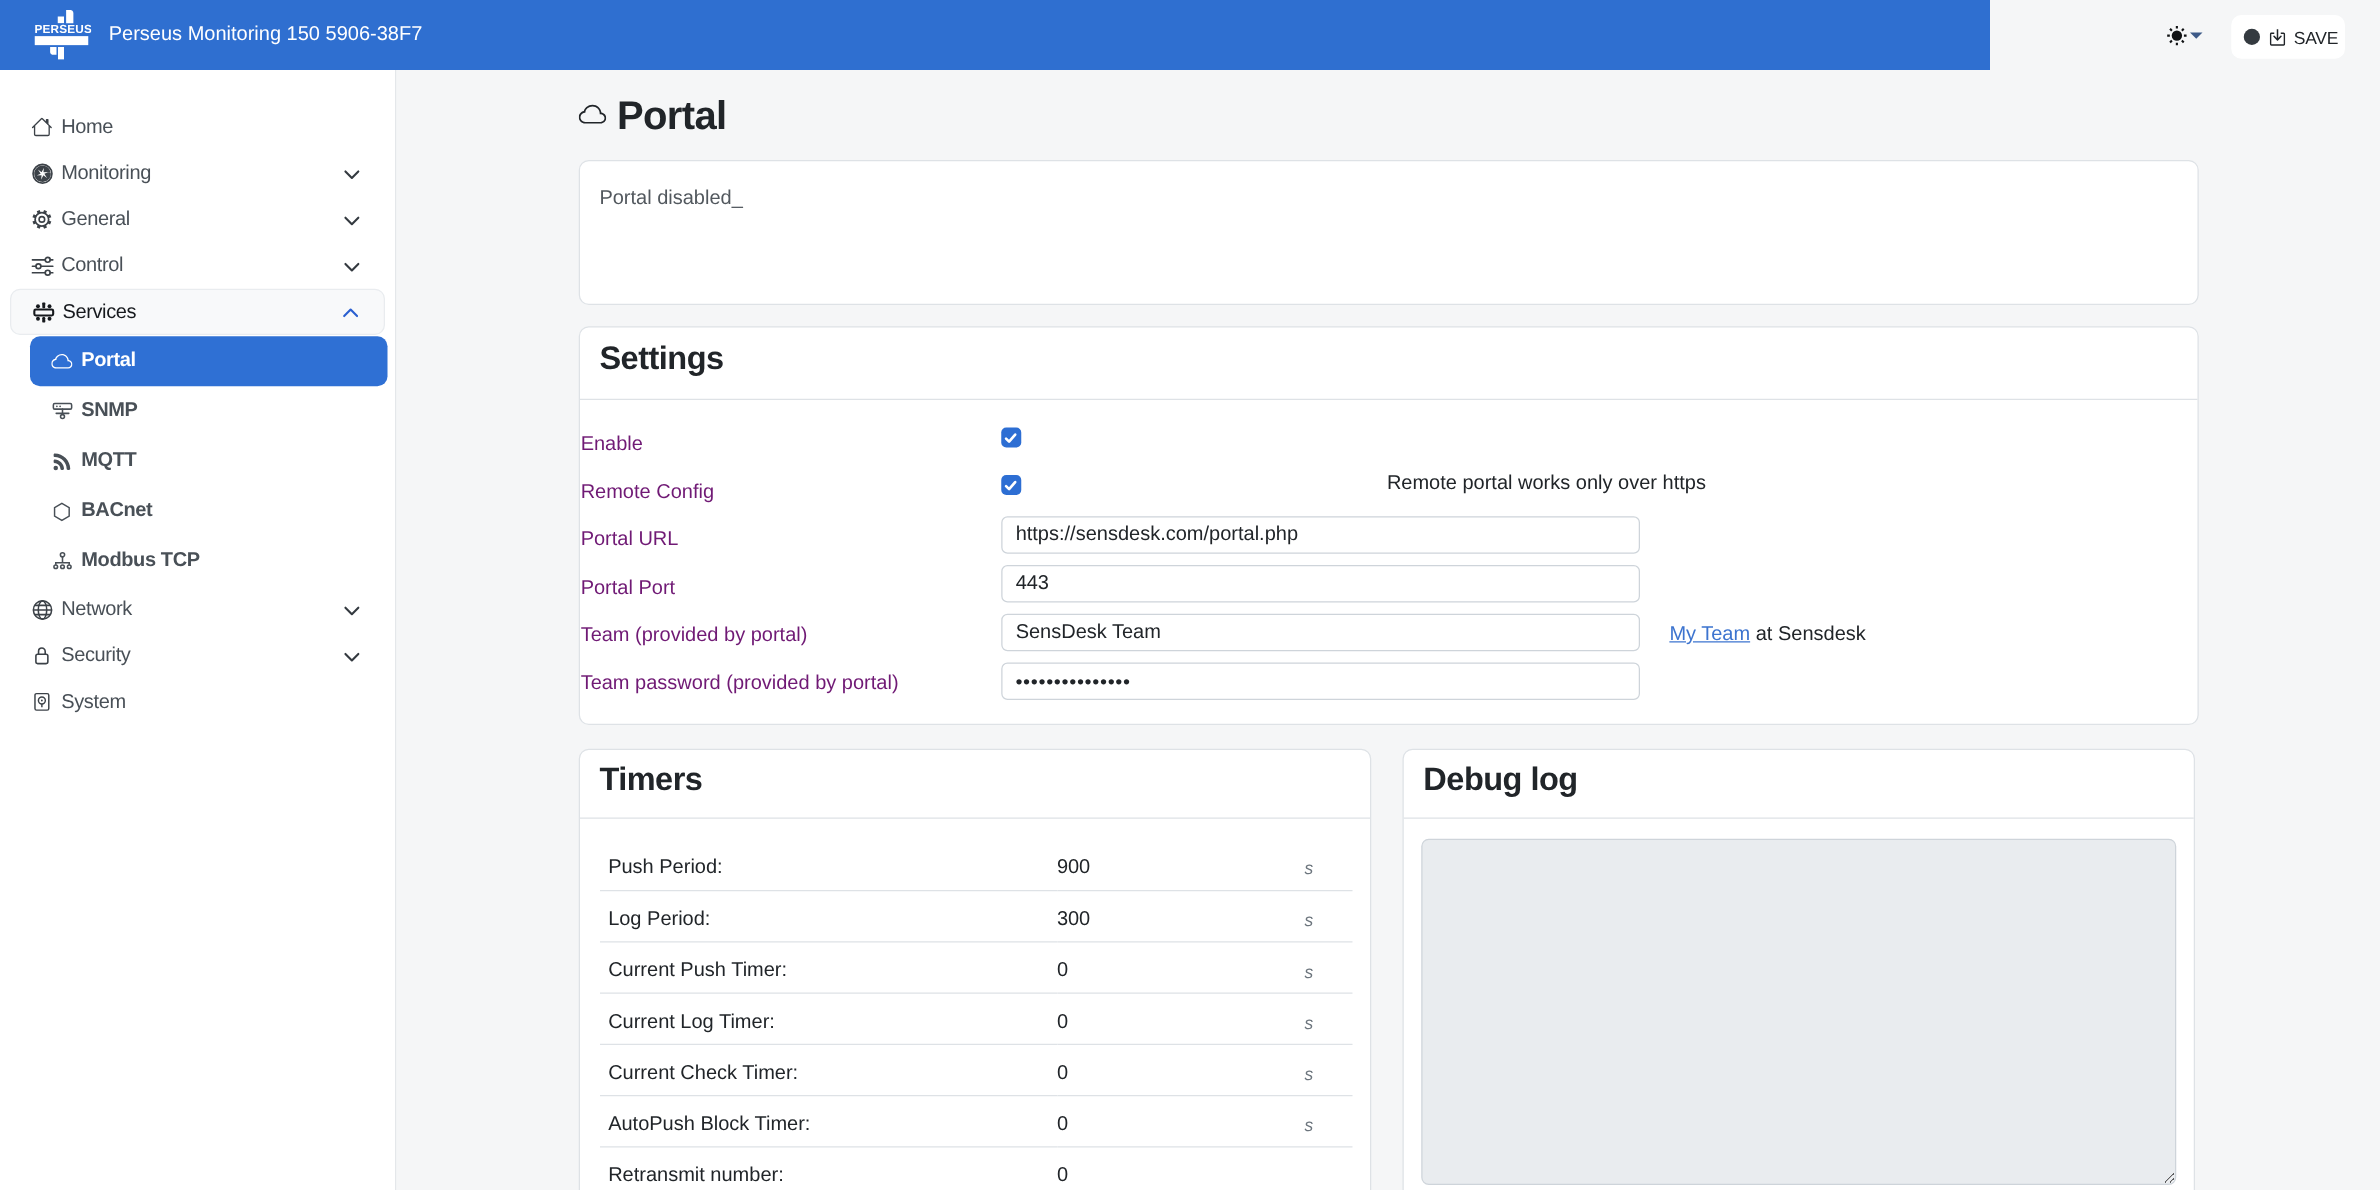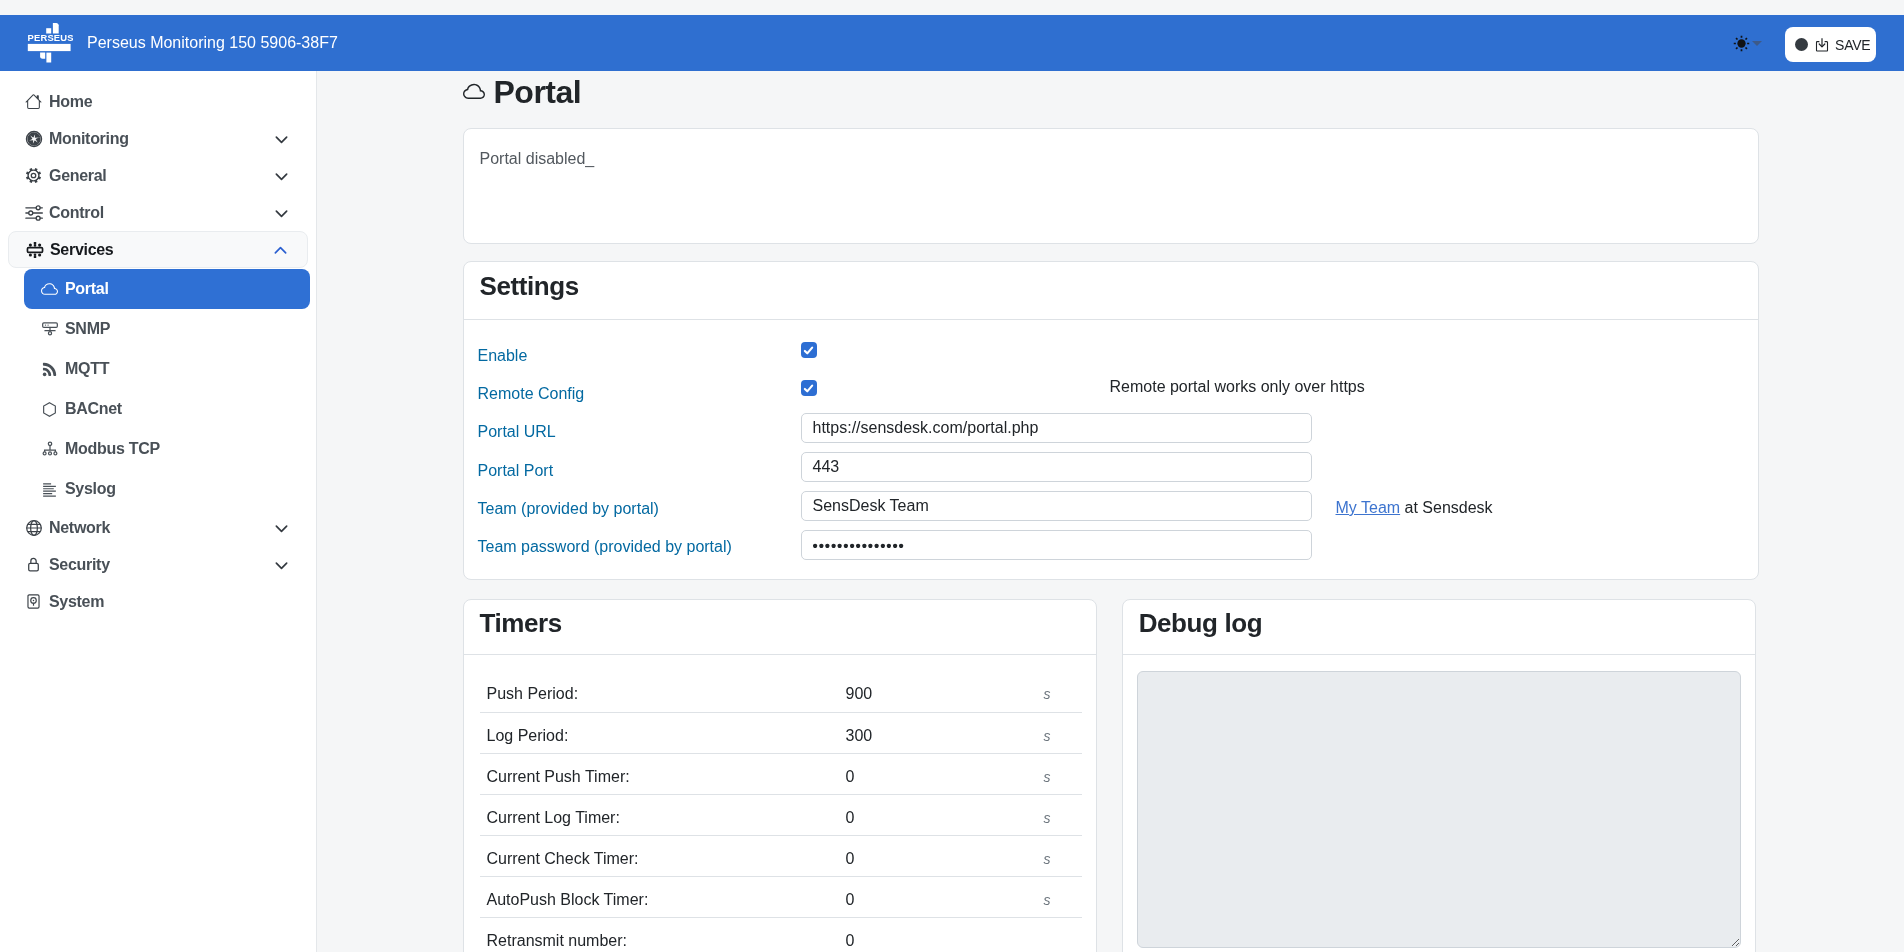--- a/index.html
+++ b/index.html
@@ -1,49 +1,49 @@
 <!DOCTYPE html>
 <html><head>
 <meta charset="utf-8">
 <style>
 * { margin:0; padding:0; box-sizing:border-box; }
 html,body { width:1904px; height:952px; overflow:hidden; font-family:"Liberation Sans", sans-serif; background:#f5f6f7; }
 
-.topbar { position:absolute; left:0; top:15px; width:1904px; height:56px; background:#2f6fd0; z-index:10; }
+.topbar { position:absolute; left:0; top:0; width:1592px; height:56px; background:#2f6fd0; z-index:10; }
 .logo { position:absolute; left:27px; top:8px; }
 .tb-title { position:absolute; left:87px; top:0; height:56px; line-height:56px; color:#fff; font-size:16px; letter-spacing:0; }
 .theme { position:absolute; left:1733px; top:20px; width:40px; height:17px; }
 .caret { position:absolute; left:1752px; top:26px; width:0; height:0; border-left:5px solid transparent; border-right:5px solid transparent; border-top:5.5px solid #3d5a88; }
 .savebtn { position:absolute; left:1785px; top:12px; width:91px; height:35px; background:#fff; border-radius:8px; display:flex; align-items:center; padding-left:10px; }
 .savedot { width:13px; height:13px; border-radius:50%; background:#343a40; }
 .savetxt { font-size:14px; color:#212529; margin-left:5px; letter-spacing:-0.2px; }
 
 .sidebar { position:absolute; left:0; top:56px; width:317px; height:896px; background:#fff; border-right:1px solid #e4e7ea; padding-top:27px; z-index:5; }
-.nitem { position:relative; height:37px; margin:0 8px; display:flex; align-items:center; padding-left:18px; color:#495057; font-size:16px; font-weight:700; letter-spacing:-0.3px; }
+.nitem { position:relative; height:37px; margin:0 8px; display:flex; align-items:center; padding-left:18px; color:#495057; font-size:16px; font-weight:400; letter-spacing:-0.3px; }
 .nitem .nicon { width:15px; height:18px; margin-right:8px; flex:0 0 15px; display:flex; align-items:center; justify-content:center; }
 .nicon svg { flex-shrink:0; }
 .nitem.active { background:#f8f9fa; border:1px solid #e9ecef; border-radius:8px; color:#16191d; }
 .chev { position:absolute; right:19px; top:50%; margin-top:-7px; width:15px; height:15px; }
 .submenu { margin:1px 0 0 24px; width:286px; }
 .sitem { height:40px; border-radius:8px; display:flex; align-items:center; padding-left:17px; color:#495057; font-size:16px; font-weight:700; letter-spacing:-0.3px; }
 .sitem .nicon { width:17px; height:17px; margin-right:7px; flex:0 0 17px; display:flex; align-items:center; justify-content:center; }
 .sitem.sel { background:#2f70d4; color:#fff; }
 
 .main { position:absolute; left:317px; top:56px; width:1587px; height:896px; background:#f5f6f7; }
 .container { width:1320px; margin:0 auto; padding:0 12px; }
 h1.page { display:flex; align-items:center; margin-top:17px; height:38px; font-size:32px; font-weight:700; letter-spacing:-0.5px; color:#212529; }
 h1.page svg { margin-right:9px; }
 .card { background:#fff; border:1px solid #dee2e6; border-radius:8px; }
 .card-h { padding:10px 16px; border-bottom:1px solid #dee2e6; font-size:26px; font-weight:700; letter-spacing:-0.4px; color:#212529; height:59px; }
 .c1 { margin-top:17px; height:116px; }
 .c1 .card-b { padding:21px 16px 16px 16px; font-size:16px; color:#52585e; }
 .c2 { margin-top:17px; height:319px; }
 .c2 .card-h { height:58px; padding-top:9px; }
 .sbody { position:relative; height:259px; }
-.slabel { position:absolute; left:14px; font-size:16px; color:#0369a1; transform:translateY(-50%); white-space:nowrap; }
+.slabel { position:absolute; left:1px; font-size:16px; color:#701a75; transform:translateY(-50%); white-space:nowrap; }
 .cbox { position:absolute; left:337px; width:16px; height:16px; background:#2d6ed3; border-radius:4px; }
 .cbox svg { position:absolute; left:1.5px; top:1.5px; }
 .sinput { position:absolute; left:337px; width:511px; height:30px; border:1px solid #ced4da; border-radius:5px; background:#fff; font-size:16px; color:#212529; padding:0 11px; display:flex; align-items:center; }
 .note { position:absolute; left:646px; top:67px; transform:translateY(-50%); font-size:16px; color:#212529; }
 .mylink { position:absolute; left:872px; top:188px; transform:translateY(-50%); font-size:16px; color:#212529; }
 .mylink a { color:#3d74cf; text-decoration:underline; }
 
 .row2 { display:flex; margin-top:19px; }
 .card.half { width:634.5px; height:420px; }
 .card.half + .card.half { margin-left:24.7px; }
@@ -223,25 +223,20 @@
         </span>BACnet</div>
   <div class="sitem"><span class="nicon">
           <svg width="18" height="18" viewBox="0 0 16 16" fill="none" stroke="#495057" stroke-width="1.1">
             <circle cx="8" cy="3.4" r="1.5"></circle>
             <path d="M8 4.9v2.6M3.2 10.4V9h9.6v1.4M8 7.5v1.5"></path>
             <circle cx="3.2" cy="11.9" r="1.3"></circle>
             <circle cx="8" cy="11.9" r="1.3"></circle>
             <circle cx="12.8" cy="11.9" r="1.3"></circle>
           </svg>
         </span>Modbus TCP</div>
-  <div class="sitem"><span class="nicon">
-          <svg width="17" height="17" viewBox="0 0 16 16" fill="none" stroke="#495057" stroke-width="1.15">
-            <path d="M2 2.7h7.5M2 5h12M2 7.3h10M2 9.6h12M2 11.9h8.5M2 14.2h12"></path>
-          </svg>
-        </span>Syslog</div>
  </div>
  <div class="nitem"><span class="nicon">
         <svg width="18" height="18" viewBox="0 0 16 16" fill="none" stroke="#3c4248" stroke-width="1.1">
           <circle cx="8" cy="8" r="6.5"></circle>
           <ellipse cx="8" cy="8" rx="3" ry="6.5"></ellipse>
           <path d="M1.5 8h13M2.3 4.7h11.4M2.3 11.3h11.4"></path>
         </svg>
       </span>Network<span class="chev"><svg width="15" height="15" viewBox="0 0 16 16" fill="none" stroke="#343a40" stroke-width="1.8" stroke-linecap="round" stroke-linejoin="round">
           <path d="M2.5 5.5L8 11l5.5-5.5"></path>
         </svg></span></div>

